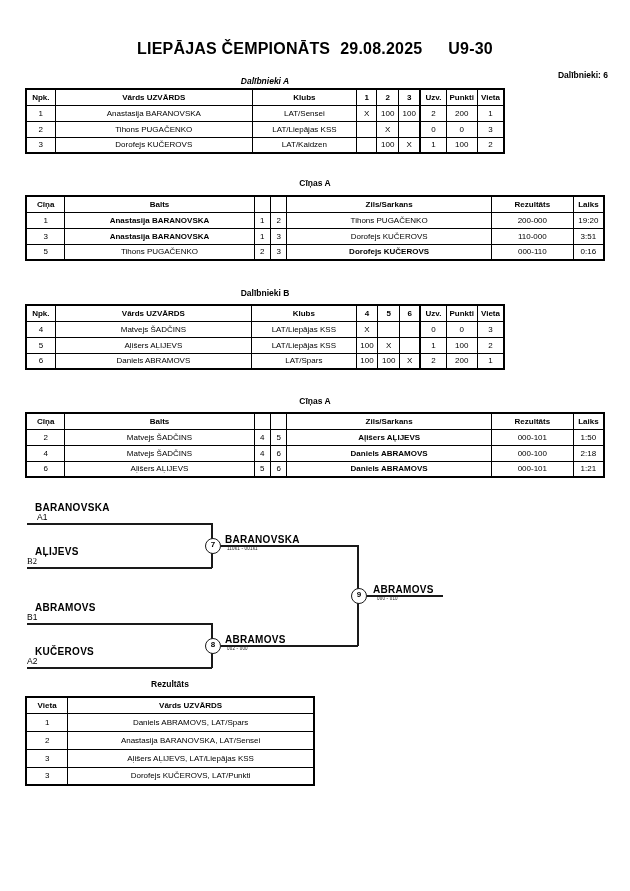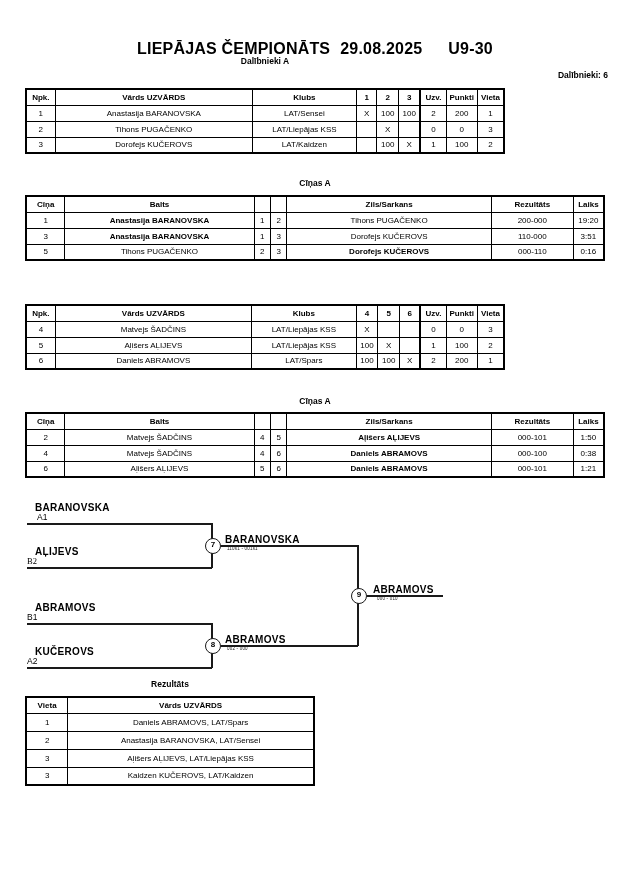--- a/index.html
+++ b/index.html
@@ -99,21 +99,21 @@
     line-height:12.5px;
   }
 </style>
 </head>
 <body>
 
 <div class="page">
 
   <div class="title"><span>LIEPĀJAS ČEMPIONĀTS</span><span class="sp1"></span><span>29.08.2025</span><span class="sp2"></span><span>U9-30</span></div>
 
-  <div class="section-caption" style="top:56px;">Dalībnieki A</div>
+  <div class="section-caption" style="top:76px;font-style:italic;">Dalībnieki A</div>
   <div class="right-note" style="top:70px;">Dalībnieki: 6</div>
 
   <table class="tbl-part outer" style="top:88px;">
     <thead>
       <tr>
         <th class="col-npk">Npk.</th>
         <th class="col-name">Vārds UZVĀRDS</th>
         <th class="col-club">Klubs</th>
         <th class="col-m">1</th>
         <th class="col-m">2</th>
@@ -197,20 +197,21 @@
         <td class="l">Tihons PUGAČENKO</td>
         <td class="c">2</td>
         <td class="c">3</td>
         <td class="l b">Dorofejs KUČEROVS</td>
         <td class="c">000-110</td>
         <td class="c">0:16</td>
       </tr>
     </tbody>
   </table>
 
+  <div class="section-caption" style="top:288px;">Dalībnieki B</div>
   <table class="tbl-part outer" style="top:304px;">
     <thead>
       <tr>
         <th class="col-npk">Npk.</th>
         <th class="col-name">Vārds UZVĀRDS</th>
         <th class="col-club">Klubs</th>
         <th class="col-m">4</th>
         <th class="col-m">5</th>
         <th class="col-m">6</th>
         <th class="col-uzv sep">Uzv.</th>
@@ -278,21 +279,21 @@
         <td class="c">000-101</td>
         <td class="c">1:50</td>
       </tr>
       <tr>
         <td class="c">4</td>
         <td class="l">Matvejs ŠADČINS</td>
         <td class="c">4</td>
         <td class="c">6</td>
         <td class="l b">Daniels ABRAMOVS</td>
         <td class="c">000-100</td>
-        <td class="c">0:38</td>
+        <td class="c">2:18</td>
       </tr>
       <tr>
         <td class="c">6</td>
         <td class="l">Aļišers AĻIJEVS</td>
         <td class="c">5</td>
         <td class="c">6</td>
         <td class="l b">Daniels ABRAMOVS</td>
         <td class="c">000-101</td>
         <td class="c">1:21</td>
       </tr>
@@ -352,18 +353,18 @@
       <tr>
         <td class="c">2</td>
         <td class="l">Anastasija BARANOVSKA, LAT/Sensei</td>
       </tr>
       <tr>
         <td class="c">3</td>
         <td class="l">Aļišers AĻIJEVS, LAT/Liepājas KSS</td>
       </tr>
       <tr>
         <td class="c">3</td>
-        <td class="l">Kaidzen KUČEROVS, LAT/Kaidzen</td>
+        <td class="l">Dorofejs KUČEROVS, LAT/Punkti</td>
       </tr>
     </tbody>
   </table>
 
 </div>
 
 </body></html>

